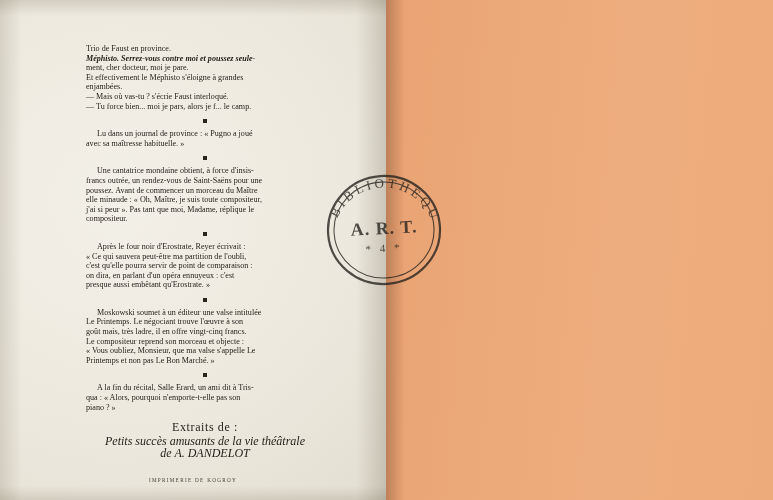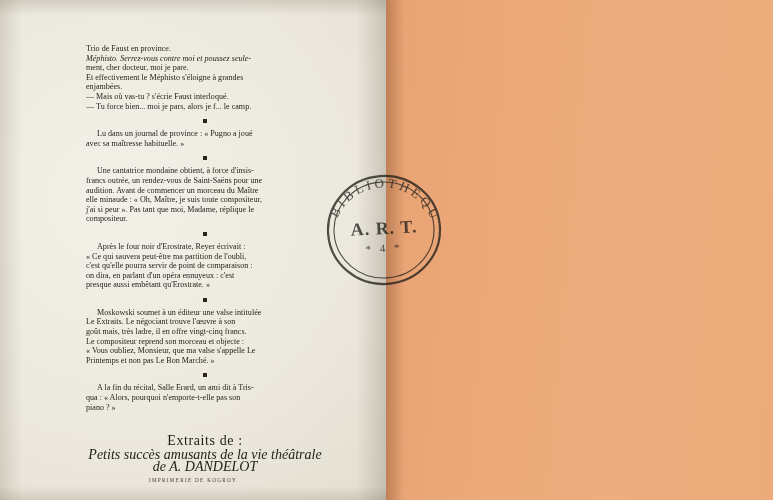--- a/index.html
+++ b/index.html
@@ -96,36 +96,37 @@
   }
   .para.noindent {
     text-indent: 0;
   }
   .para .dash {
     display: block;
     text-indent: 0;
   }
   em, .it {
     font-style: italic;
+    font-weight: bold;
   }
   .sep {
     text-align: center;
     margin: 7px 0 6px 0;
     line-height: 5px;
   }
   .sep span {
     display: inline-block;
     width: 4px;
     height: 4px;
     background: #2a241d;
   }
   .colophon {
-    margin-top: 23px;
-    text-align: center;
-    font-size: 14px;
+    margin-top: 10px;
+    text-align: center;
+    font-size: 12px;
     line-height: 11px;
   }
   .colophon .line1 {
     letter-spacing: 0.6px;
     margin-bottom: 3px;
   }
   .colophon .line2 {
     font-style: italic;
   }
   .colophon .line3 {
@@ -216,41 +217,41 @@
       <p class="para">
         <span>Lu dans un journal de province : « Pugno a joué</span>
         <span class="dash">avec sa maîtresse habituelle. »</span>
       </p>
 
       <div class="sep"><span></span></div>
 
       <p class="para">
         <span>Une cantatrice mondaine obtient, à force d'insis-</span>
         <span class="dash">francs outrée, un rendez-vous de Saint-Saëns pour une</span>
-        <span class="dash">audition. Avant de commencer un morceau du Maître</span>
+        <span class="dash">poussez. Avant de commencer un morceau du Maître</span>
         <span class="dash">elle minaude : « Oh, Maître, je suis toute compositeur,</span>
         <span class="dash">j'ai si peur ». Pas tant que moi, Madame, réplique le</span>
         <span class="dash">compositeur.</span>
       </p>
 
       <div class="sep"><span></span></div>
 
       <p class="para">
         <span>Après le four noir d'Erostrate, Reyer écrivait :</span>
         <span class="dash">« Ce qui sauvera peut-être ma partition de l'oubli,</span>
         <span class="dash">c'est qu'elle pourra servir de point de comparaison :</span>
         <span class="dash">on dira, en parlant d'un opéra ennuyeux : c'est</span>
         <span class="dash">presque aussi embêtant qu'Erostrate. »</span>
       </p>
 
       <div class="sep"><span></span></div>
 
       <p class="para">
         <span>Moskowski soumet à un éditeur une valse intitulée</span>
-        <span class="dash">Le Extraits. Le négociant trouve l'œuvre à son</span>
+        <span class="dash">Le Printemps. Le négociant trouve l'œuvre à son</span>
         <span class="dash">goût mais, très ladre, il en offre vingt-cinq francs.</span>
         <span class="dash">Le compositeur reprend son morceau et objecte :</span>
         <span class="dash">« Vous oubliez, Monsieur, que ma valse s'appelle Le</span>
         <span class="dash">Printemps et non pas Le Bon Marché. »</span>
       </p>
 
       <div class="sep"><span></span></div>
 
       <p class="para">
         <span>A la fin du récital, Salle Erard, un ami dit à Tris-</span>

